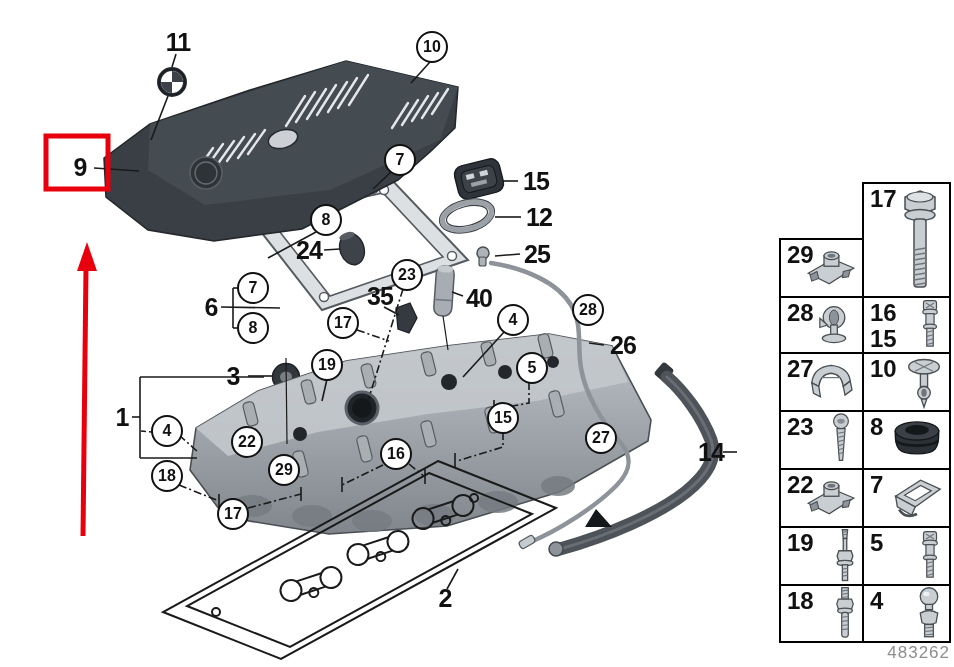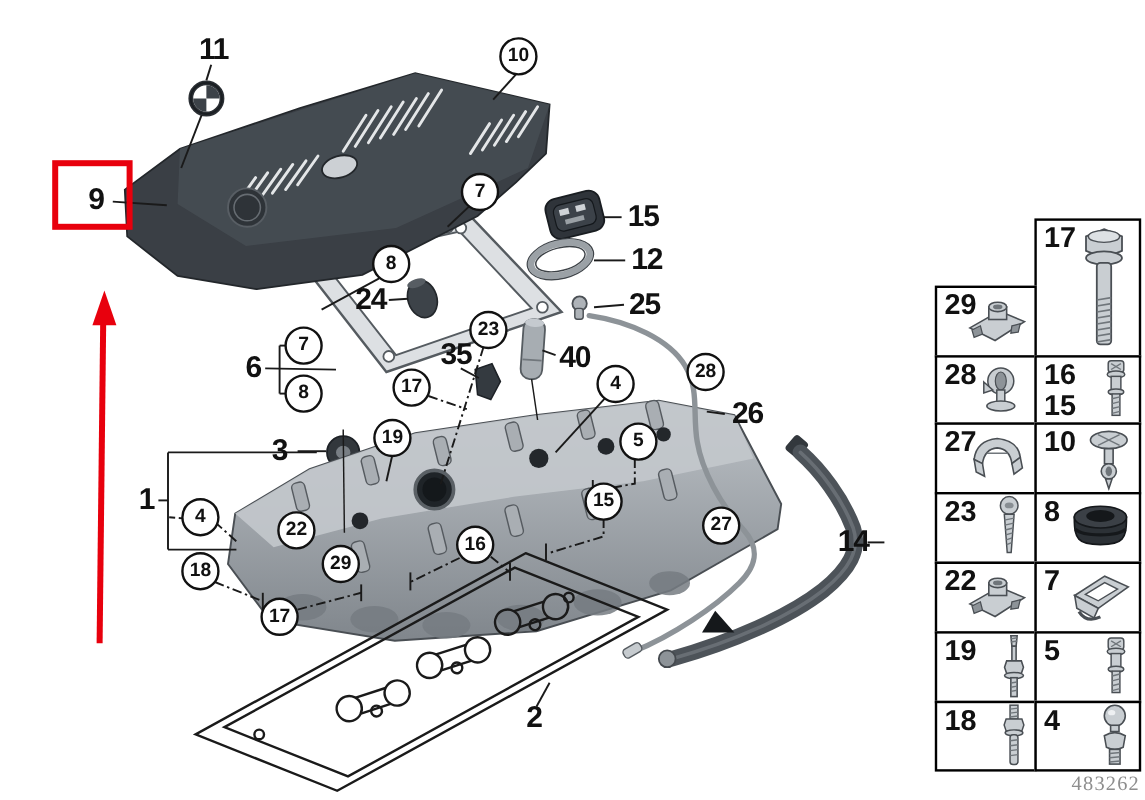--- a/index.html
+++ b/index.html
@@ -11,21 +11,21 @@
       text-align:center;white-space:nowrap;}
   .co.plain{font-size:25px;letter-spacing:-1px;}
   .co.circle{width:28px;height:28px;border:2.5px solid #111;border-radius:50%;
              background:#fff;font-size:16px;line-height:27px;}
   
   .cell{position:absolute;border:2px solid #000;background:#fff;box-sizing:border-box;}
   .cell .num{position:absolute;top:1px;left:6px;font-size:24px;font-weight:bold;color:#111;}
   .cell .num.second{top:27px;}
   .cell .icon{position:absolute;right:3px;top:50%;transform:translateY(-50%);}
   .cell .icon.tall{top:4px;transform:none;}
-  .docnum{position:absolute;font-size:17px;color:#8e8e8e;letter-spacing:1px;font-family:Liberation Serif, serif;}
+  .docnum{position:absolute;font-size:17px;color:#8e8e8e;letter-spacing:1px;}
   .ic-fill{fill:#c9ced2;stroke:#4a4f54;stroke-width:1.5;}
   .ic-dk{fill:#8d9398;stroke:#4a4f54;stroke-width:1.2;}
   .ic-line{stroke:#70767b;stroke-width:1.4;fill:none;}
 </style>
 </head>
 <body>
 
 <div class="stage">
 
 <svg class="art" width="954" height="667" viewBox="0 0 954 667">

